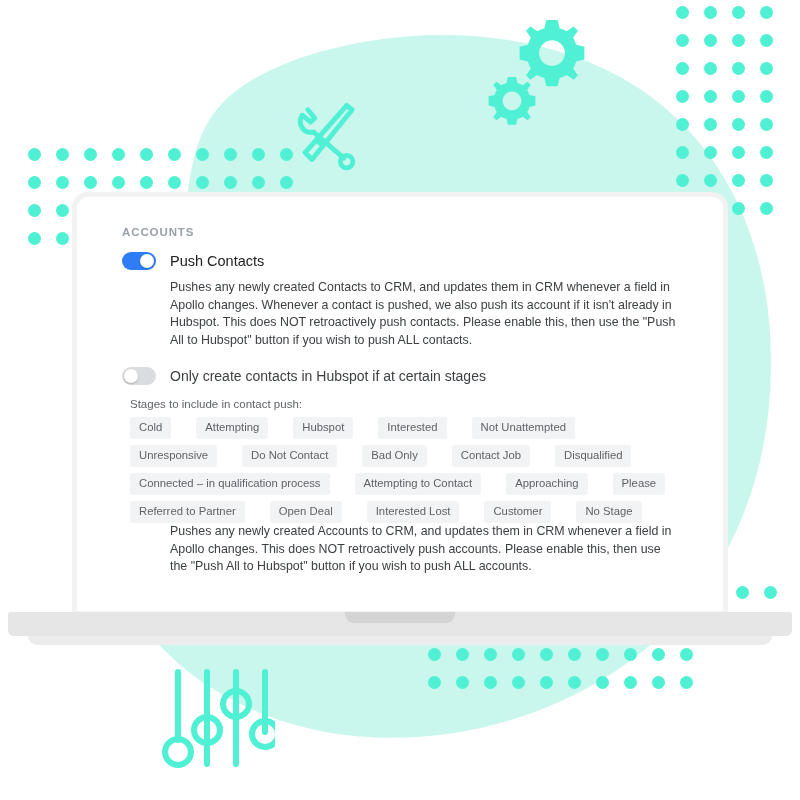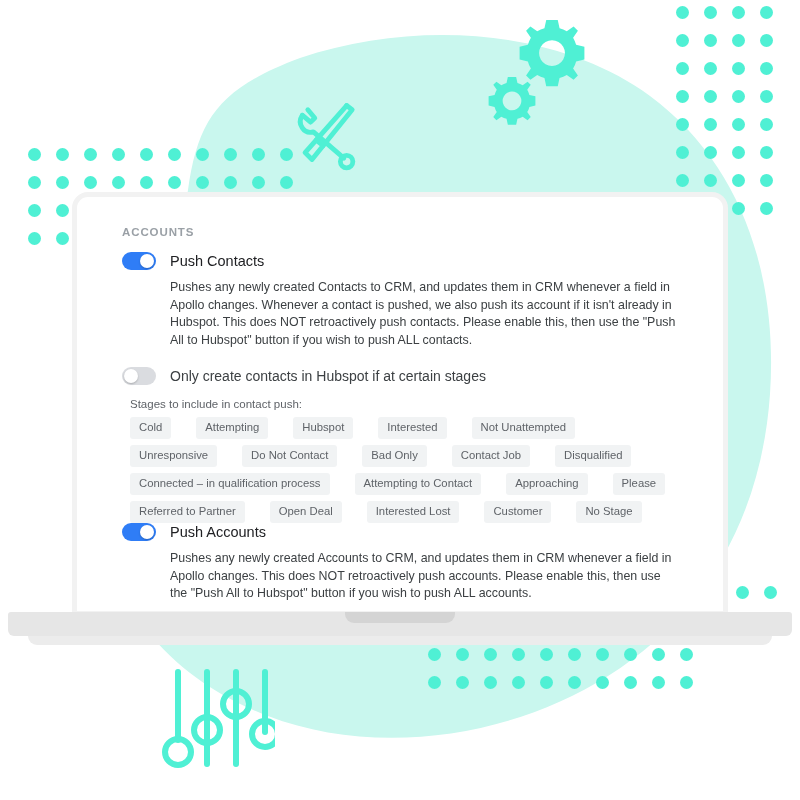--- a/index.html
+++ b/index.html
@@ -323,23 +323,17 @@
       <span class="chip">Approaching</span>
       <span class="chip">Please</span>
       <span class="chip">Referred to Partner</span>
       <span class="chip">Open Deal</span>
       <span class="chip">Interested Lost</span>
       <span class="chip">Customer</span>
       <span class="chip">No Stage</span>
     </div>
 
 
-    <div class="toggle-row">
-      <div class="switch on">
-        <span class="knob"></span>
-      </div>
-      <span class="toggle-label">Push Accounts</span>
-    </div>
 
     <p class="desc">Pushes any newly created Accounts to CRM, and updates them in CRM whenever a field in Apollo changes. This does NOT retroactively push accounts. Please enable this, then use the "Push All to Hubspot" button if you wish to push ALL accounts.</p>
   </div>
 
 </div>
 
 </body></html>

